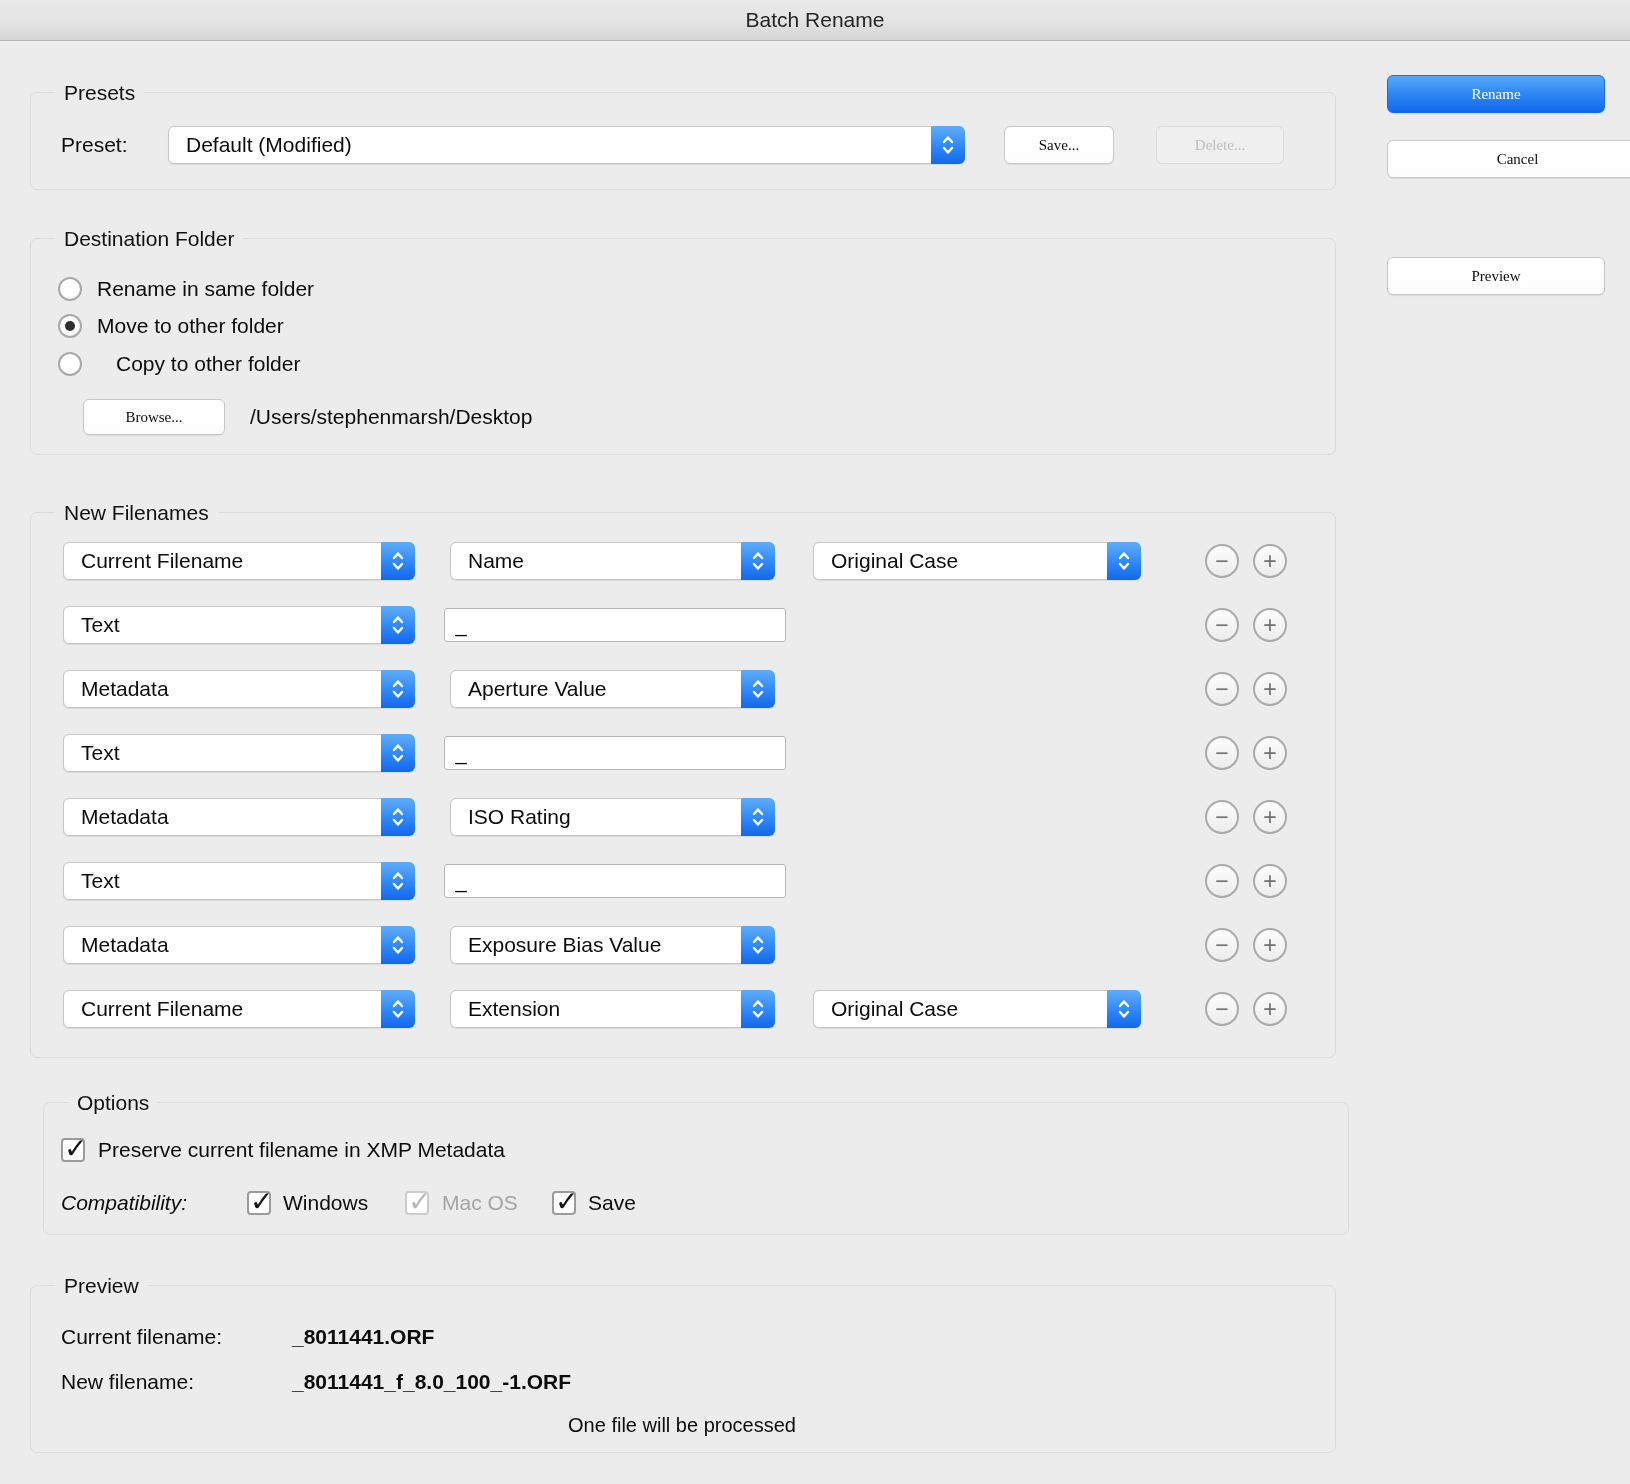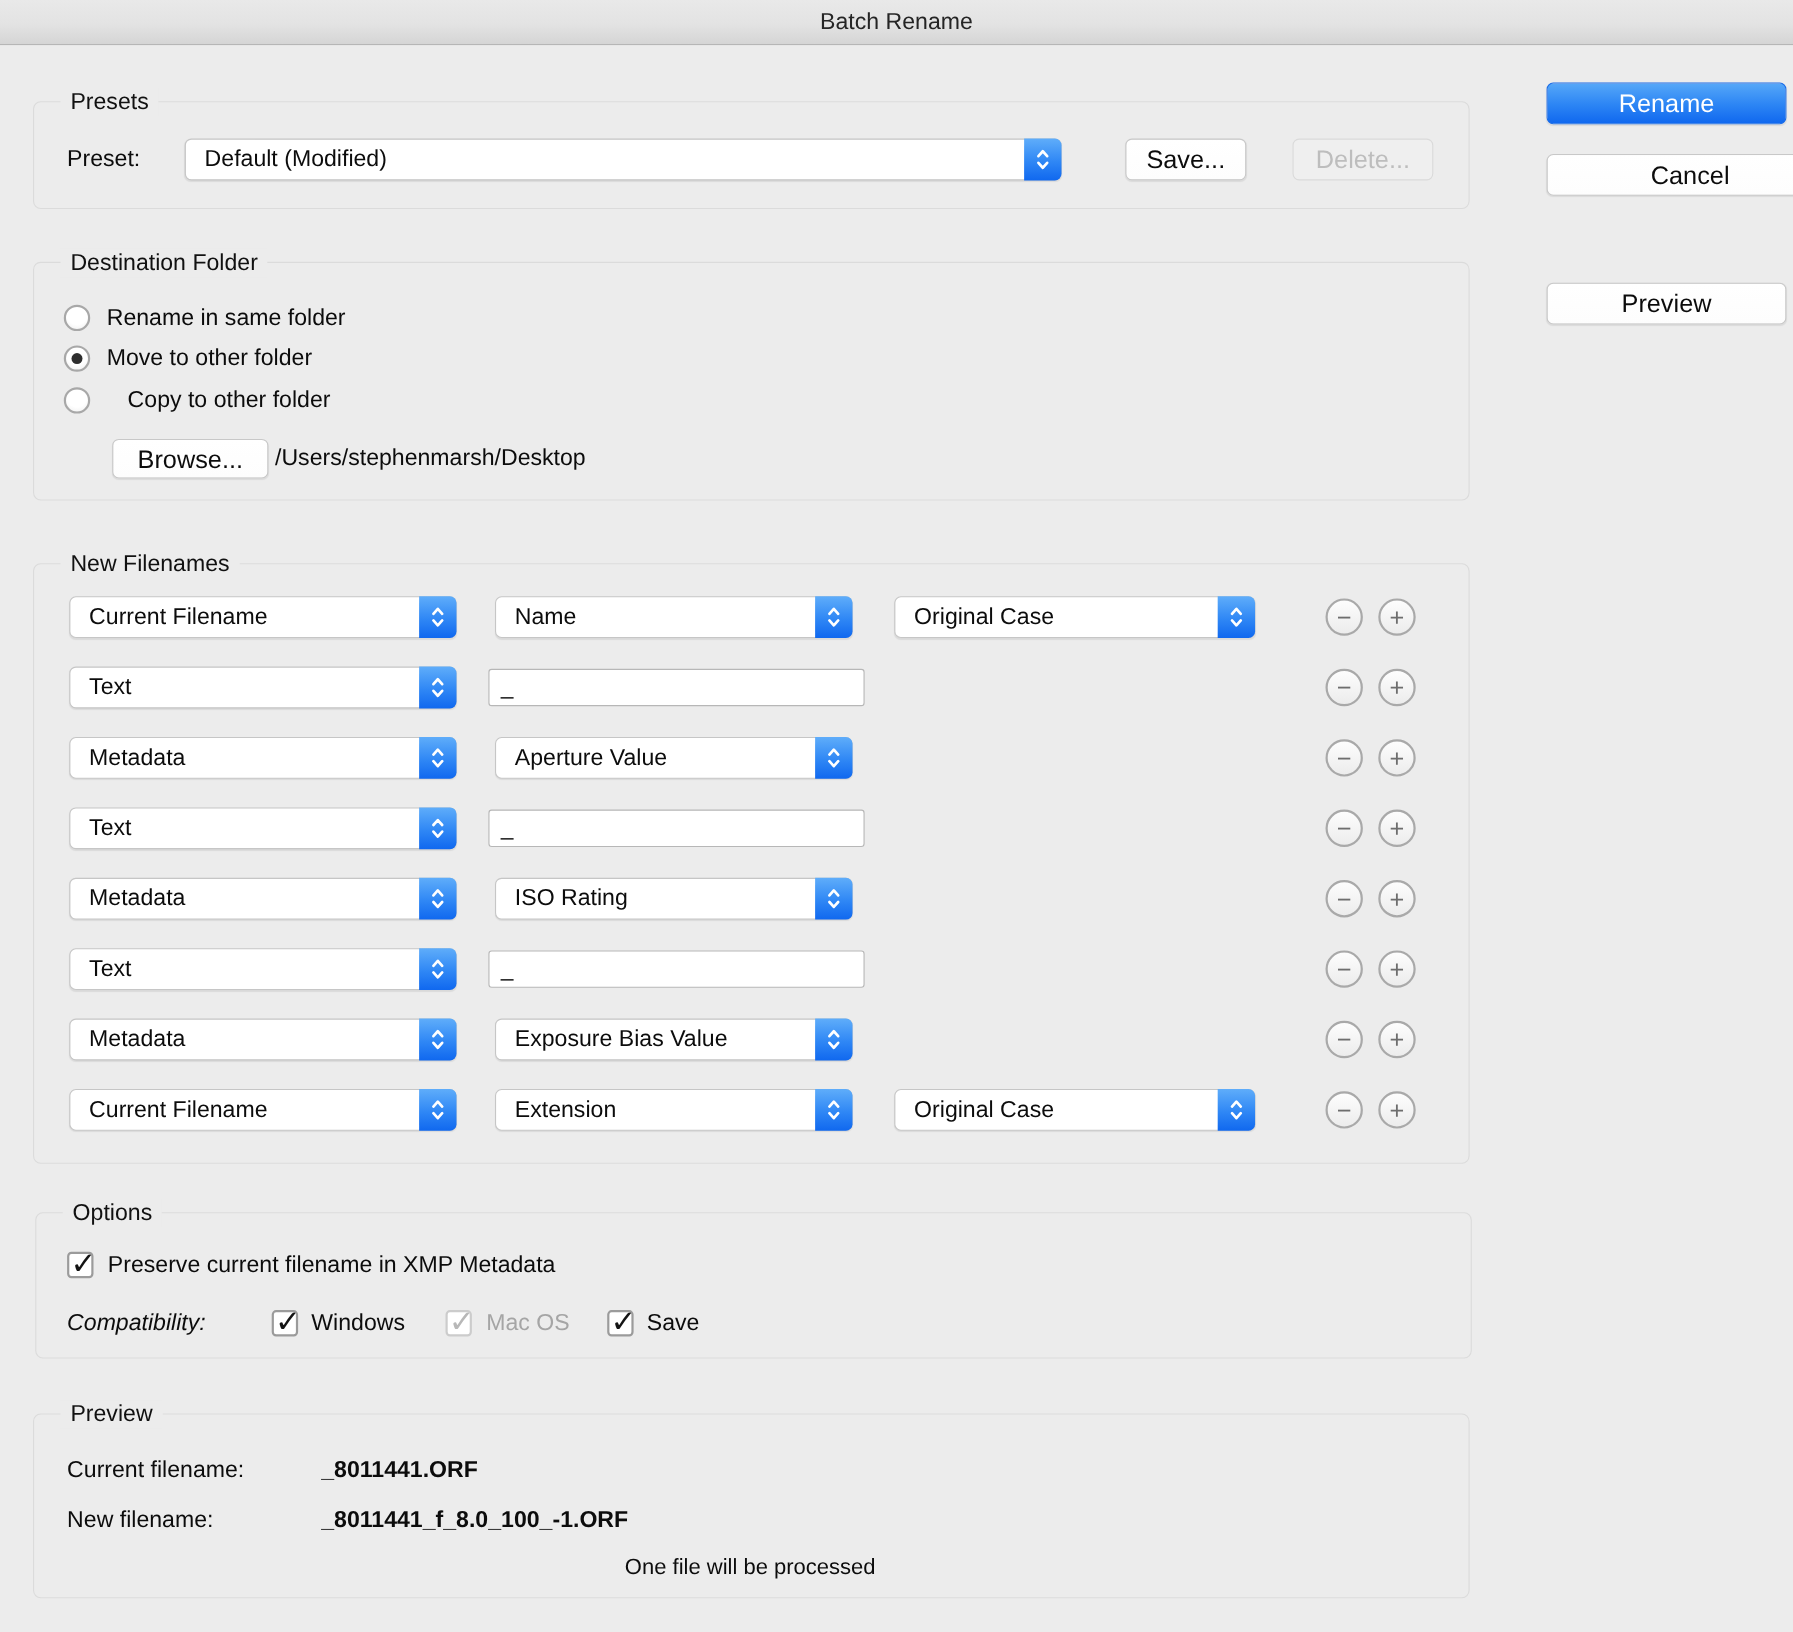--- a/index.html
+++ b/index.html
@@ -30,23 +30,23 @@
   }
   
   .lbl{font-size:21px;line-height:26px;color:#0c0c0c;white-space:nowrap;}
   .lbl.bold{font-weight:bold;}
   .lbl.gray{color:#a5a5a5;}
   
   .btn{
     display:flex;align-items:center;justify-content:center;
     background:linear-gradient(180deg,#ffffff,#fdfdfd);
     border:1px solid #c8c8c8;border-radius:6px;
-    font-size:23px;color:#0c0c0c;box-sizing:border-box;
+    font-size:15px;color:#0c0c0c;box-sizing:border-box;
     box-shadow:0 1px 1px rgba(0,0,0,0.08);
-    padding:0;font-family:Liberation Sans, sans-serif;cursor:default;margin-left:19px;
+    padding:0;font-family:Liberation Serif, serif;cursor:default;
   }
   .btn.primary{
     background:linear-gradient(180deg,#55a7f8 0%,#2b84f4 55%,#1068ef 100%);
     border:1px solid #1a6ce8;color:#ffffff;
   }
   .btn.disabled{
     background:#efefef;border:1px solid #dadada;color:#bdbdbd;box-shadow:none;
   }
   
   .sel{
@@ -333,21 +333,21 @@
       </svg>
     </span>
 </div>
 <button class="circ" style="left:1205px;top:992px;">
     <span>−</span>
   </button>
 <button class="circ" style="left:1253px;top:992px;">
     <span>+</span>
   </button>
 
-<div class="abs gbox" style="left:32px;top:1102px;width:1304px;height:131px;">
+<div class="abs gbox" style="left:43px;top:1102px;width:1304px;height:131px;">
   <div class="legend">Options</div>
 </div>
 <div class="cb" style="left:61px;top:1138px;">
   <span class="check">✓</span>
 </div>
 <div class="abs lbl" style="left:98px;top:1137px;">Preserve current filename in XMP Metadata</div>
 <div class="abs lbl" style="left:61px;top:1190px;font-style:italic;">Compatibility:</div>
 <div class="cb" style="left:247px;top:1191px;">
   <span class="check">✓</span>
 </div>

